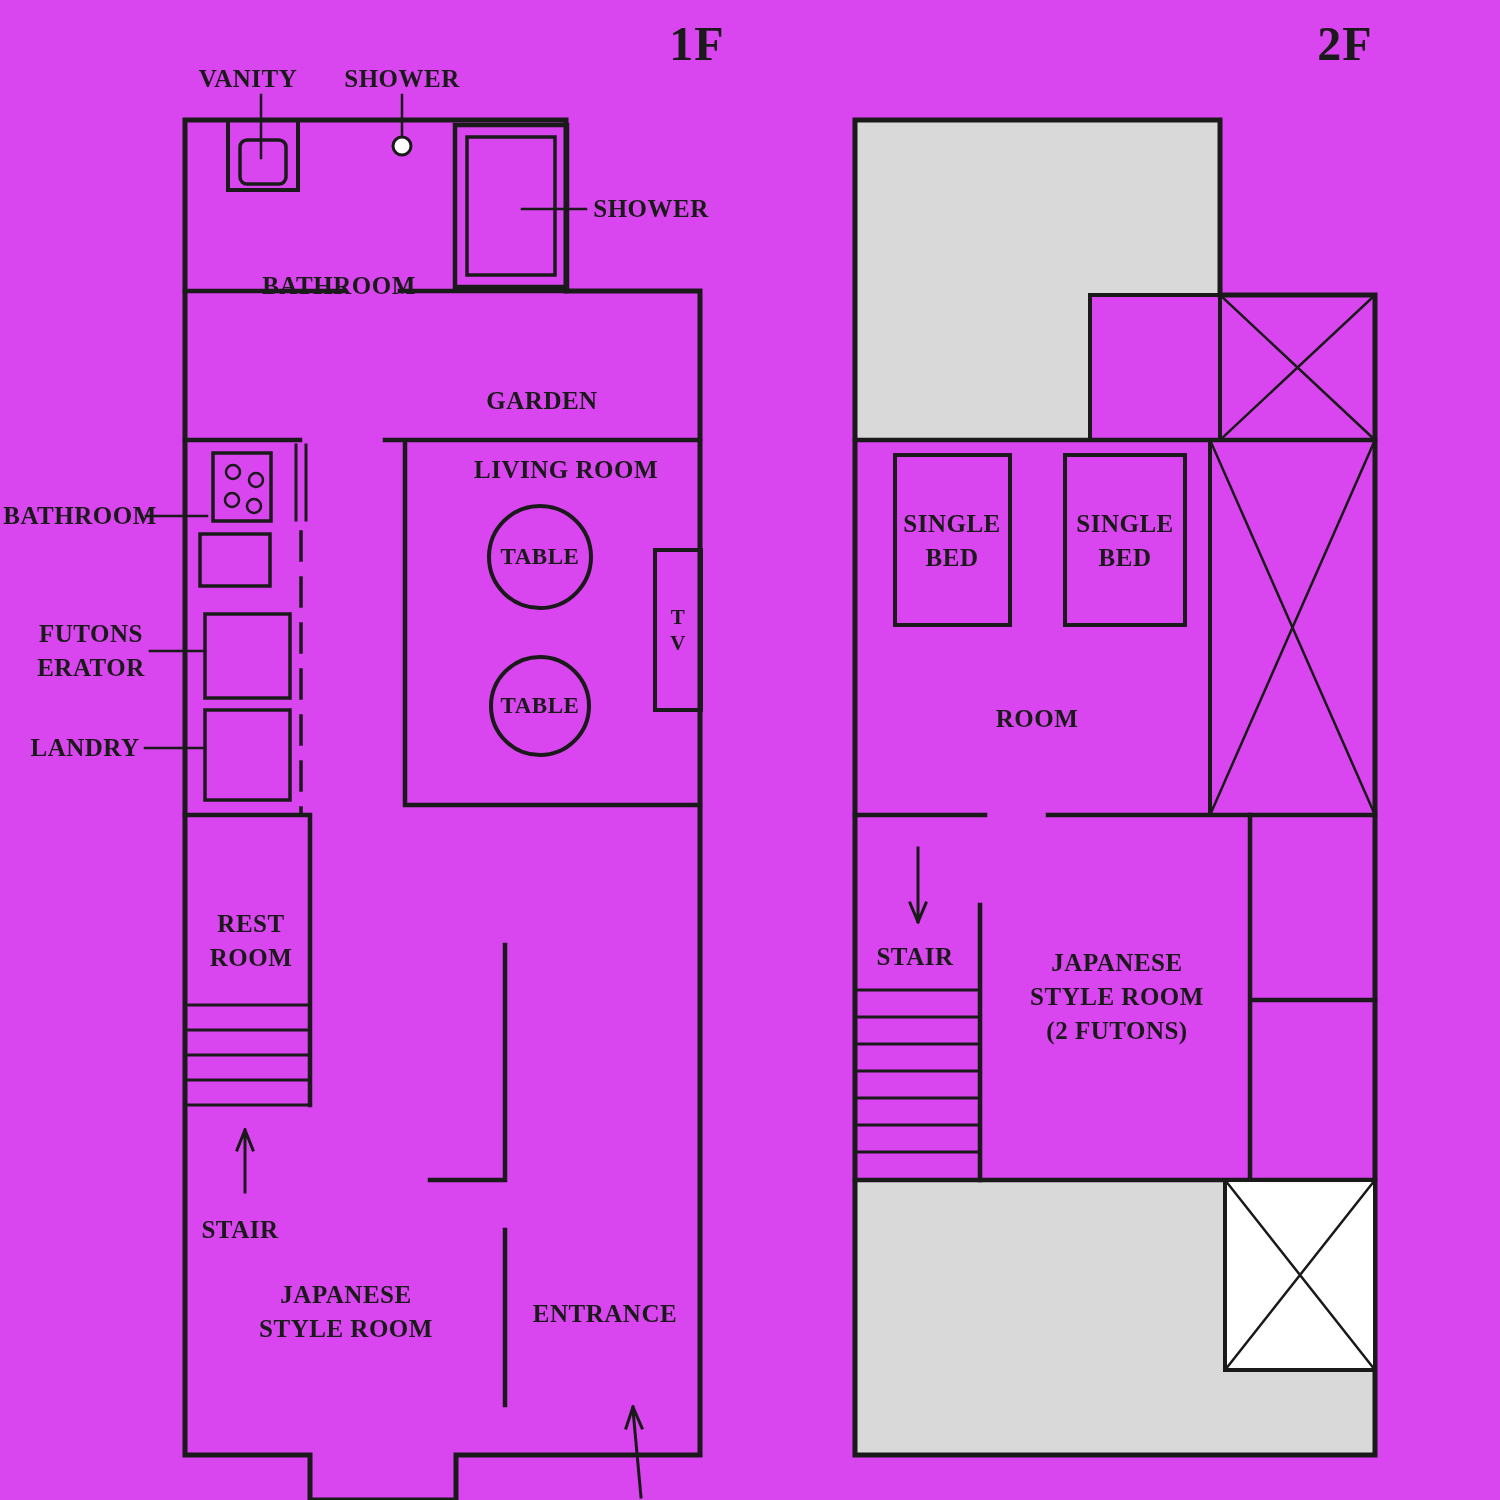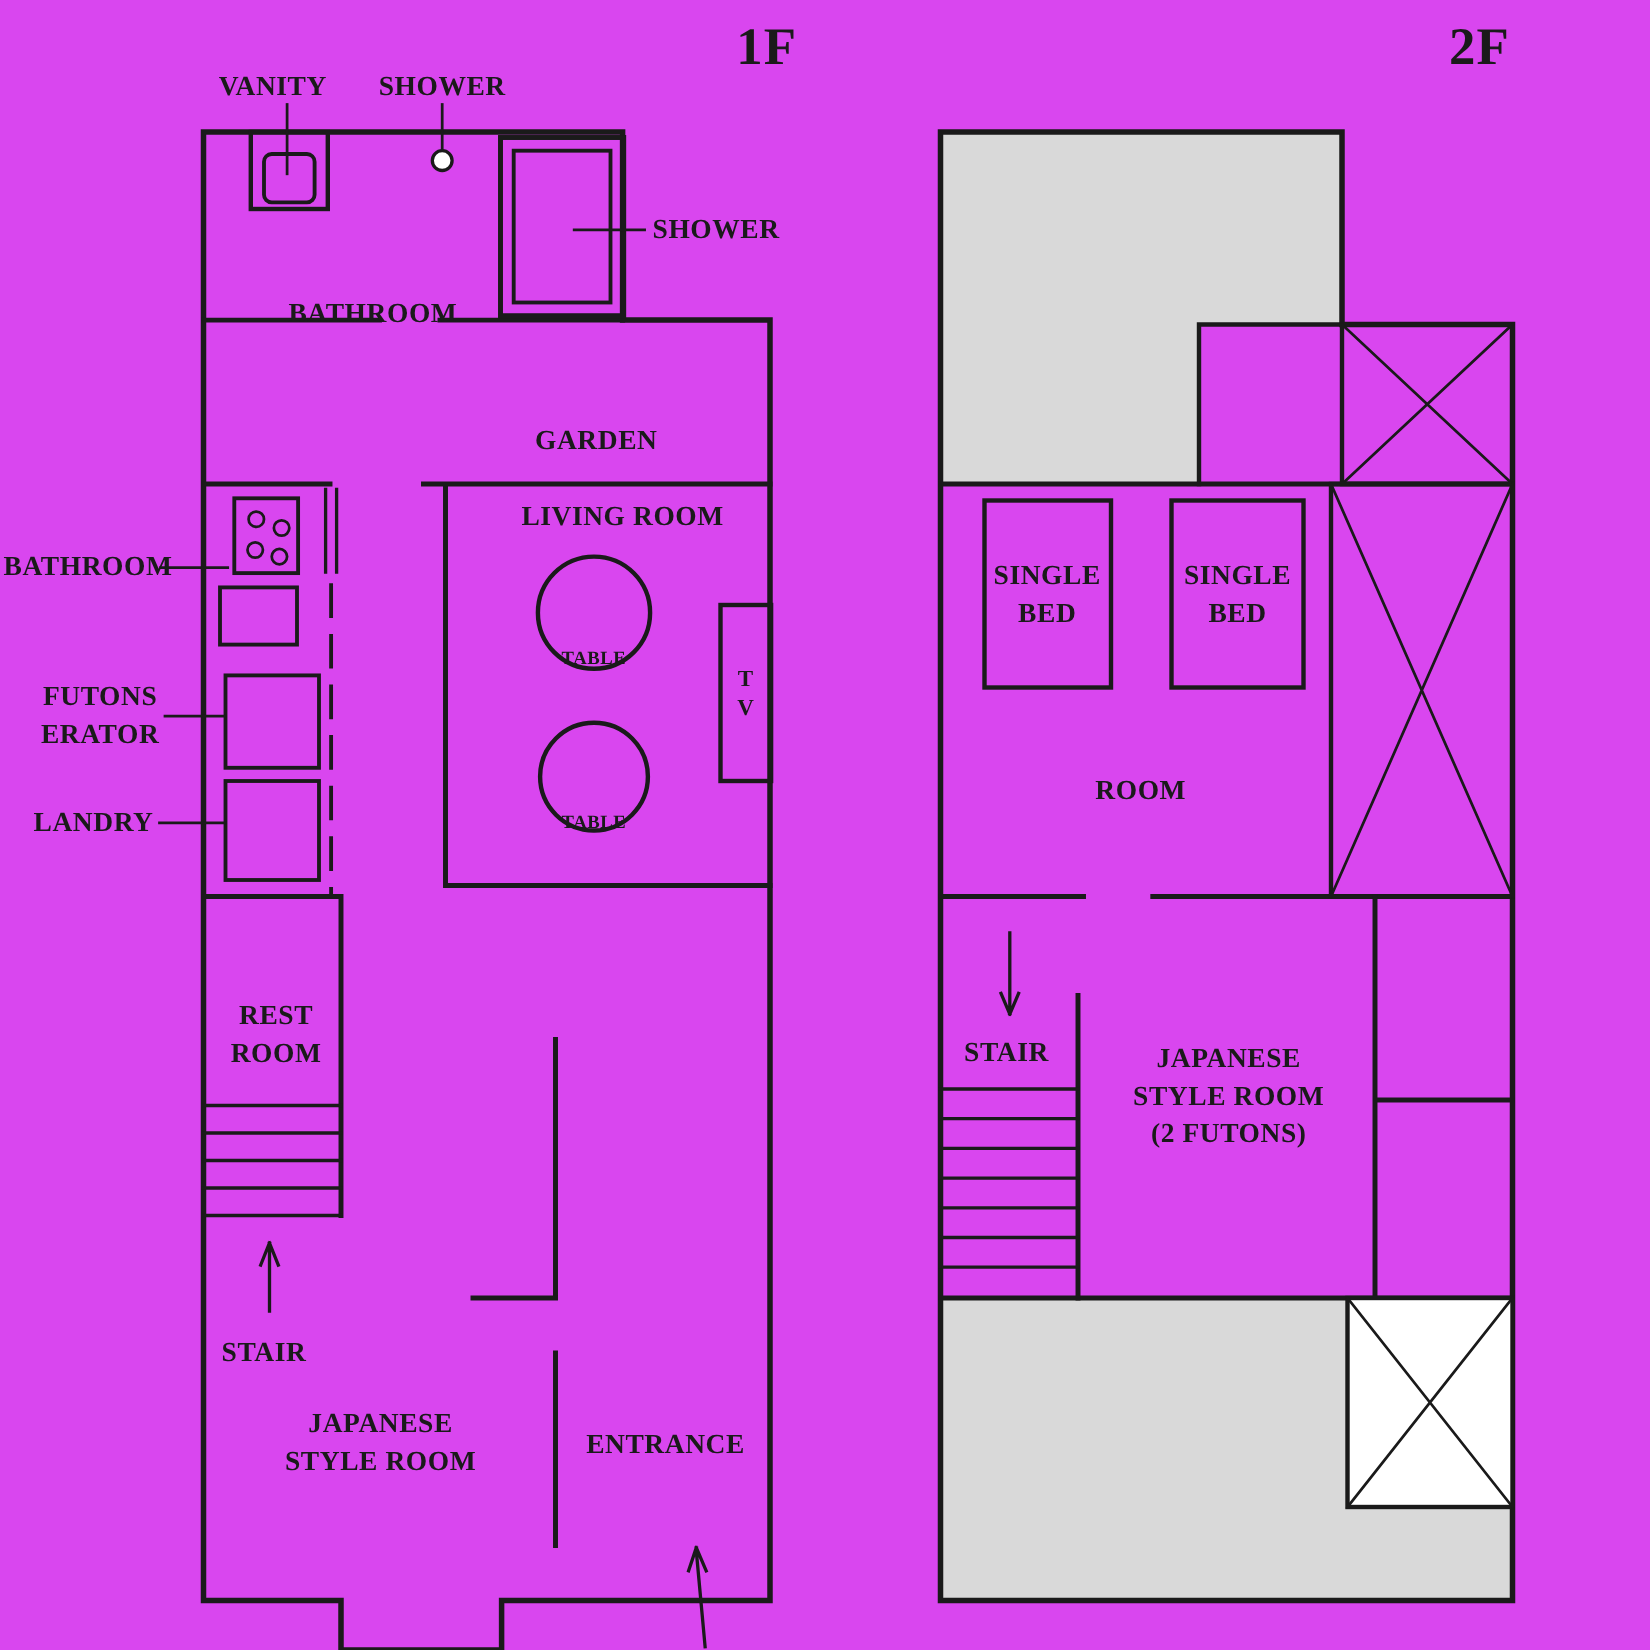--- a/index.html
+++ b/index.html
@@ -21,21 +21,21 @@
     color: #1a1a1a;
     font-weight: 700;
     font-size: 25px;
     line-height: 1.35;
     letter-spacing: 0.5px;
     text-align: center;
     white-space: pre-line;
     user-select: none;
   }
   .lbl.title { font-size: 48px; letter-spacing: 1px; }
-  .lbl.small { font-size: 17px; margin-top: 42px; }
+  .lbl.small { font-size: 23px; }
   .lbl.tv { font-size: 21px; line-height: 1.25; }
 </style>
 </head>
 <body>
 
 <div class="canvas">
 
   <svg width="1500" height="1500" viewBox="0 0 1500 1500">
 
     <g stroke="#1a1a1a" fill="none" stroke-linecap="square">

